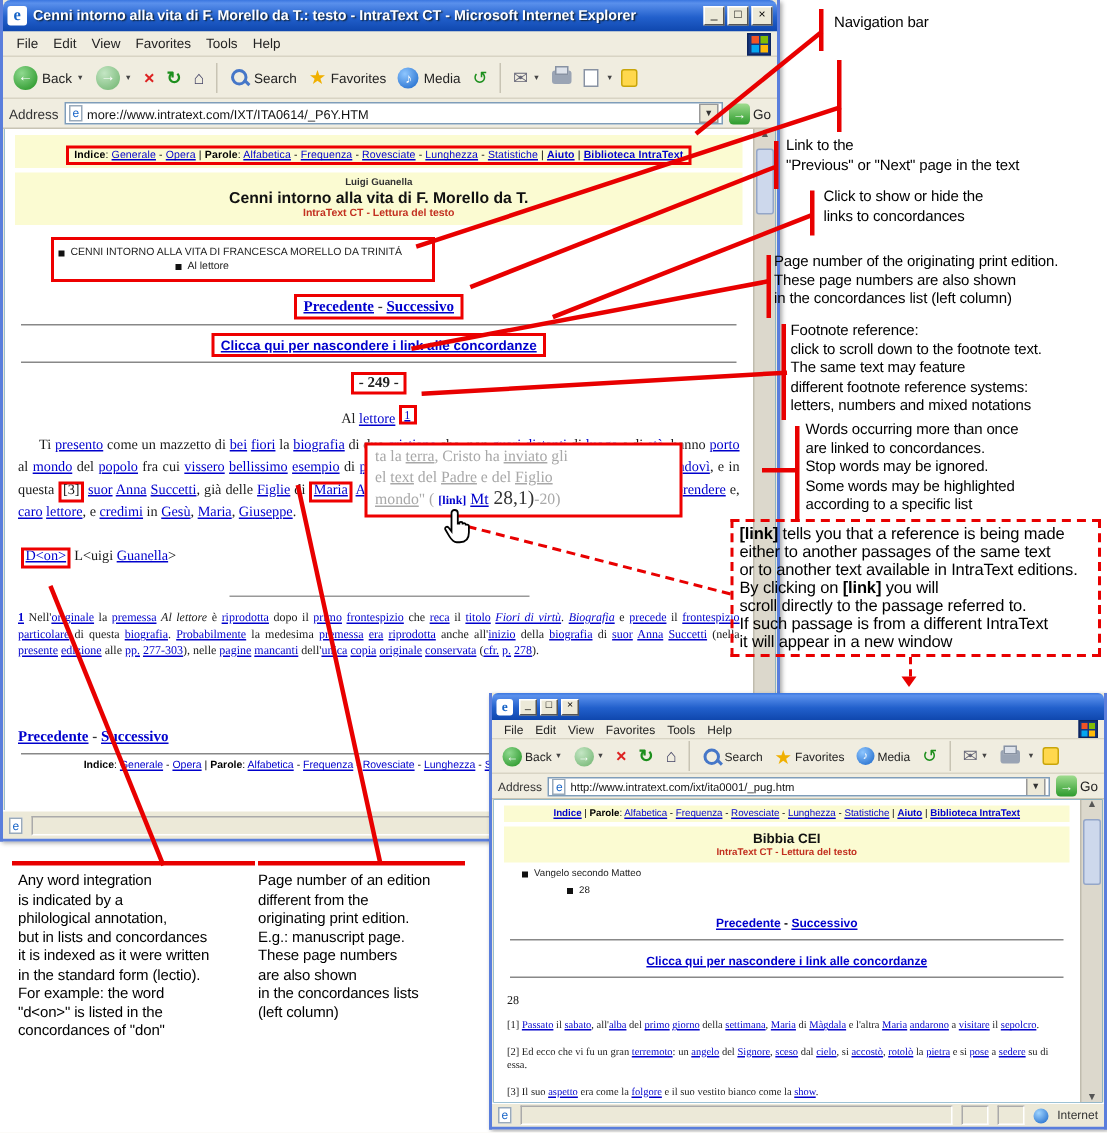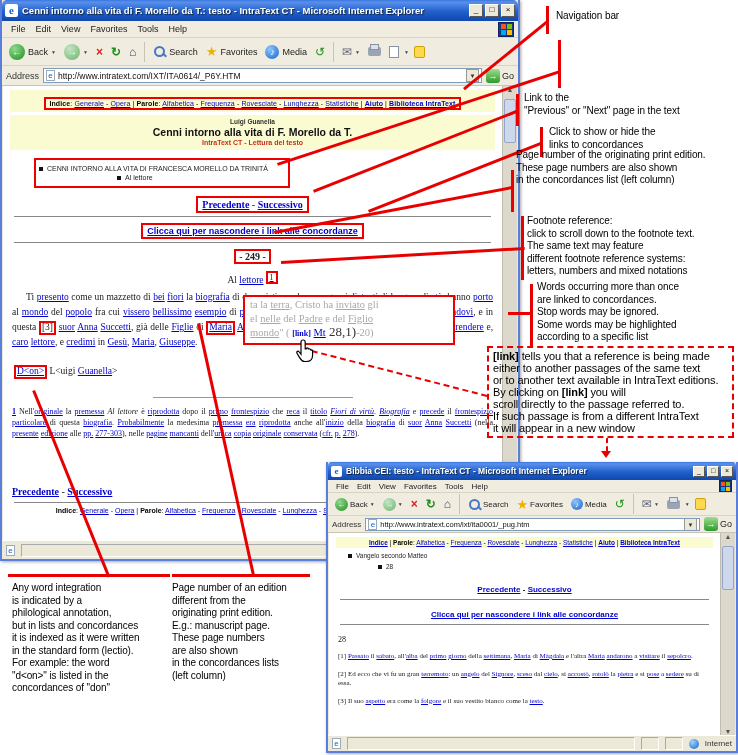--- a/index.html
+++ b/index.html
@@ -212,21 +212,21 @@
         </span>
       <span class="caret">▼</span>
       <span class="tbtn">
           <span class="note"></span>
         </span>
     </div>
     <div class="abar">
       <span class="albl">Address</span>
       <span class="afield">
         <span class="aico">e</span>
-        <span>http://www.intratext.com/IXT/ITA0614/_P6Y.HTM</span>
+        <span>more://www.intratext.com/IXT/ITA0614/_P6Y.HTM</span>
         <span class="adrop">▼</span>
       </span>
       <span class="gobtn">
           <span class="goico">→</span>
           <span>Go</span>
         </span>
     </div>
     <div class="content">
       <div class="page">
         <div class="yrow">
@@ -280,21 +280,21 @@
       <span class="scell"></span>
       <span class="scell sm2"></span>
       <span class="scell sm2"></span>
       <span class="globe"></span>
       <span>Internet</span>
     </div>
   </div>
 
   <div class="popup">
     <div><span>ta la </span><span class="gu">terra</span><span>, </span><span class="gr">Cristo</span><span> ha </span><span class="gu">inviato</span><span> gli</span></div>
-    <div><span>el </span><span class="gu">nelle</span><span> del </span><span class="gu">Padre</span><span> e del </span><span class="gu">Figlio</span></div>
+    <div><span>el </span><span class="gu">text</span><span> del </span><span class="gu">Padre</span><span> e del </span><span class="gu">Figlio</span></div>
     <div><span class="gu">mondo</span><span>" ( </span><span class="ltag">[link]</span><span> </span><span class="mt">Mt</span><span class="big"> 28,1)</span><span class="gr">-20)</span></div>
   </div>
   <div class="hand">
     <svg width="24" height="26" viewBox="0 0 24 26">
       <path d="M9 2 C10.6 2 11.2 3 11.2 4 L11.2 11 L12.2 11 C12.2 9.6 14.4 9.6 14.4 11 L14.4 11.6 C14.4 10.4 16.5 10.5 16.5 11.9 L16.5 12.4 C16.5 11.4 18.6 11.6 18.6 12.9 L18.6 17 C18.6 21.5 16.4 23.5 12.5 23.5 L10.5 23.5 C8.4 23.5 7.3 22.4 5.6 19.6 L3 15.2 C2 13.5 4.2 12.4 5.3 14 L7 16.2 L7 4 C7 3 7.8 2 9 2 Z" fill="#fff" stroke="#000" stroke-width="1.2"></path>
     </svg>
   </div>
 
   <div class="rl" style="left:463px;top:88px;width:108px;transform:rotate(-39deg)"></div>
   <div class="rl" style="left:277px;top:163px;width:298px;transform:rotate(-18.2deg)"></div>
@@ -317,21 +317,21 @@
   <div class="rtick" style="left:521px;top:216px;height:64px"></div>
   <div class="rtick" style="left:530px;top:284px;height:64px"></div>
   <div class="rbar" style="left:8px;top:574px;width:162px"></div>
   <div class="rbar" style="left:172px;top:574px;width:138px"></div>
 
   <div class="ann" style="left:556px;top:10px">Navigation bar</div>
   <div class="ann" style="left:524px;top:92px">Link to the
 "Previous" or "Next" page in the text</div>
   <div class="ann" style="left:549px;top:126px">Click to show or hide the
 links to concordances</div>
-  <div class="ann" style="left:516px;top:149px">Page number of the originating print edition.
+  <div class="ann" style="left:516px;top:169px">Page number of the originating print edition.
 These page numbers are also shown
 in the concordances list (left column)</div>
   <div class="ann" style="left:527px;top:215px">Footnote reference:
 click to scroll down to the footnote text.
 The same text may feature
 different footnote reference systems:
 letters, numbers and mixed notations</div>
   <div class="ann" style="left:537px;top:281px">Words occurring more than once
 are linked to concordances.
 Stop words may be ignored.
@@ -358,21 +358,20 @@
 originating print edition.
 E.g.: manuscript page.
 These page numbers
 are also shown
 in the concordances lists
 (left column)</div>
 
   <div class="win bible">
     <div class="tbar">
       <span class="ieico">e</span>
-      <span class="ttext">Bibbia CEI: testo - IntraText CT - Microsoft Internet Explorer</span>
       <span class="wbtns">
         <span class="wbtn">_</span>
         <span class="wbtn">□</span>
         <span class="wbtn">×</span>
       </span>
     </div>
     <div class="menubar">
       <span style="display:flex">
           <span class="mi">File</span>
           <span class="mi">Edit</span>
@@ -444,40 +443,44 @@
         <span class="adrop">▼</span>
       </span>
       <span class="gobtn">
           <span class="goico">→</span>
           <span>Go</span>
         </span>
     </div>
     <div class="content">
       <div class="page">
         <div class="bnav"><span class="l b">Indice</span><span> | </span><span class="b">Parole</span><span>: </span><span class="l">Alfabetica</span><span> - </span><span class="l">Frequenza</span><span> - </span><span class="l">Rovesciate</span><span> - </span><span class="l">Lunghezza</span><span> - </span><span class="l">Statistiche</span><span> | </span><span class="l b">Aiuto</span><span> | </span><span class="l b">Biblioteca IntraText</span></div>
+        <div class="bband">
+          <div class="bt1">Bibbia CEI</div>
+          <div class="bt2">IntraText CT - Lettura del testo</div>
+        </div>
         <div class="bul">
             <span class="sq"></span>
             <span>Vangelo secondo Matteo</span>
           </div>
         <div class="bul lv2">
             <span class="sq"></span>
             <span>28</span>
           </div>
         <div class="center" style="margin-top:8px">
           <span class="bpgr"><span class="l">Precedente</span> <span>-</span> <span class="l">Successivo</span></span>
         </div>
         <hr class="rule">
         <div class="center">
           <span class="bcl l">Clicca qui per nascondere i link alle concordanze</span>
         </div>
         <hr class="rule">
         <div class="chap">28</div>
         <div class="verse"><span>[1] </span><span class="l">Passato</span><span> il </span><span class="l">sabato</span><span>, all'</span><span class="l">alba</span><span> del </span><span class="l">primo</span><span> </span><span class="l">giorno</span><span> della </span><span class="l">settimana</span><span>, </span><span class="l">Maria</span><span> di </span><span class="l">Màgdala</span><span> e l'altra </span><span class="l">Maria</span><span> </span><span class="l">andarono</span><span> a </span><span class="l">visitare</span><span> il </span><span class="l">sepolcro</span><span>.</span></div>
         <div class="verse"><span>[2] Ed ecco che vi fu un gran </span><span class="l">terremoto</span><span>: un </span><span class="l">angelo</span><span> del </span><span class="l">Signore</span><span>, </span><span class="l">sceso</span><span> dal </span><span class="l">cielo</span><span>, si </span><span class="l">accostò</span><span>, </span><span class="l">rotolò</span><span> la </span><span class="l">pietra</span><span> e si </span><span class="l">pose</span><span> a </span><span class="l">sedere</span><span> su di essa.</span></div>
-        <div class="verse"><span>[3] Il suo </span><span class="l">aspetto</span><span> era come la </span><span class="l">folgore</span><span> e il suo vestito bianco come la </span><span class="l">testo</span><span>.</span></div>
+        <div class="verse"><span>[3] Il suo </span><span class="l">aspetto</span><span> era come la </span><span class="l">folgore</span><span> e il suo vestito bianco come la </span><span class="l">show</span><span>.</span></div>
       </div>
       <div class="sb">
         <span>▲</span>
         <span class="sbthumb"></span>
         <span>▼</span>
       </div>
     </div>
     <div class="status">
       <span class="aico">e</span>
       <span class="scell"></span>

